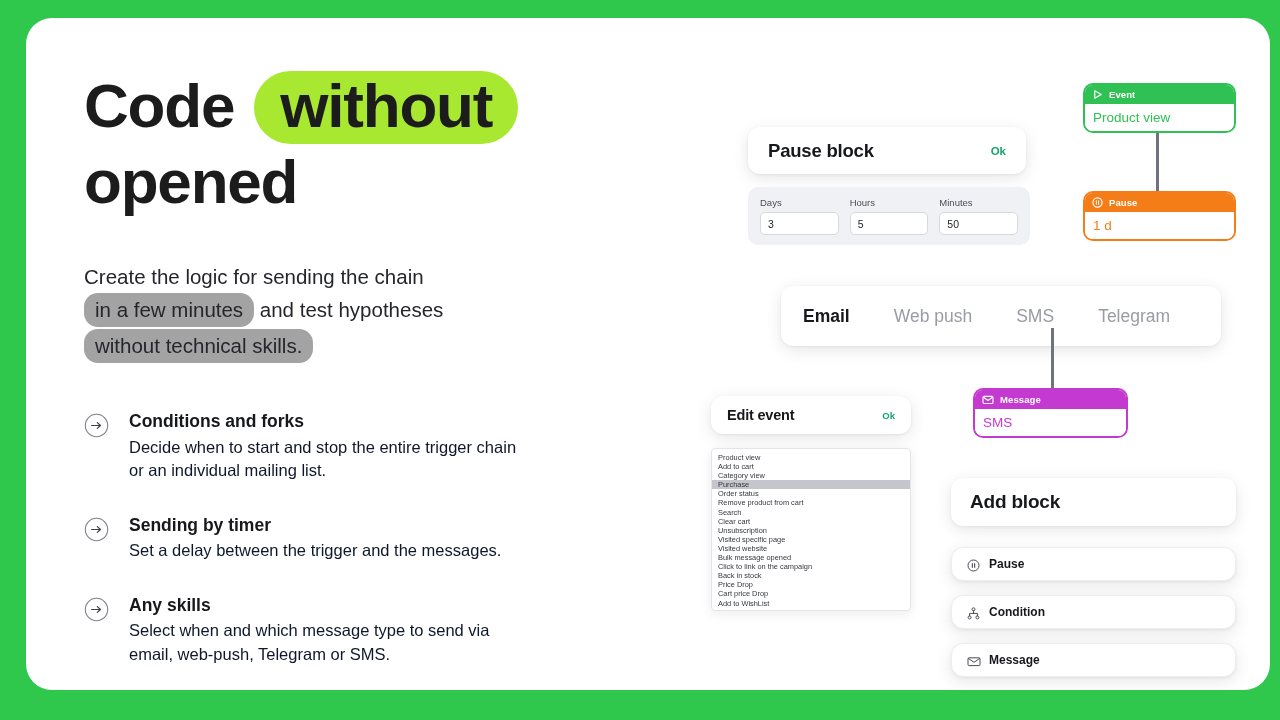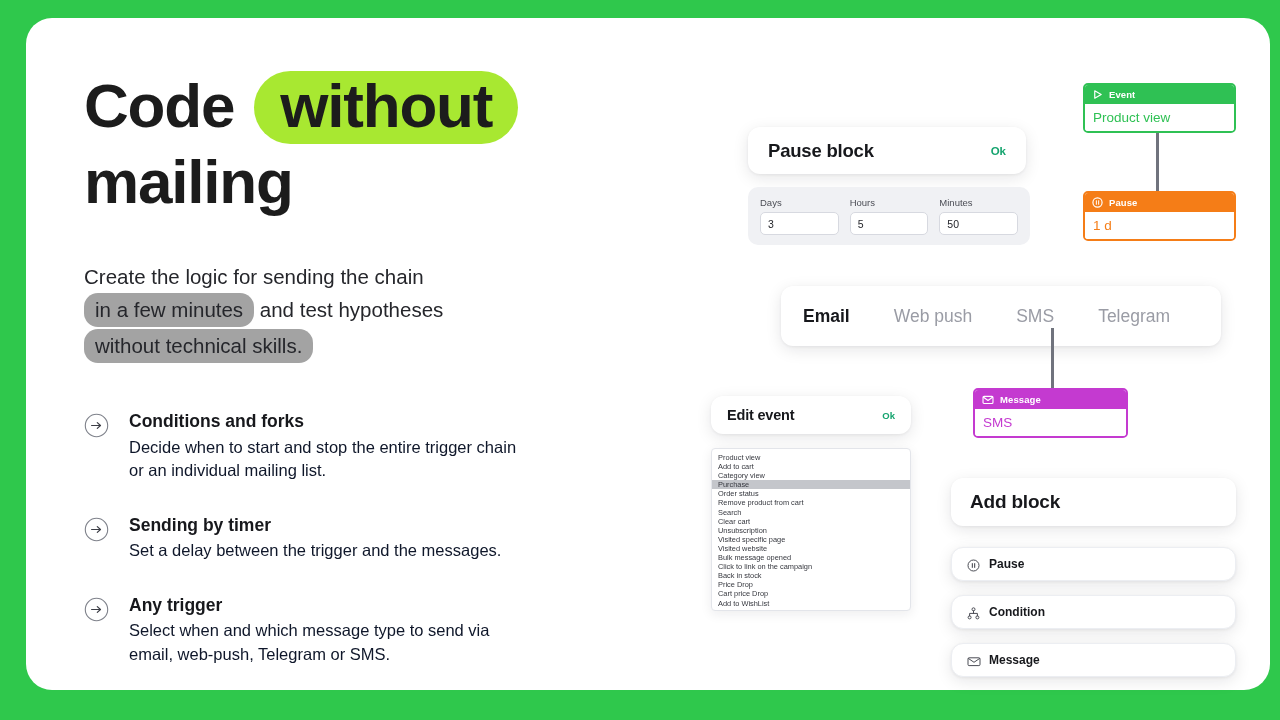--- a/index.html
+++ b/index.html
@@ -116,21 +116,21 @@
     background: #ffffff;
     border: 1px solid #d7d9e0;
     border-radius: 5px;
     font-size: 10.5px;
     color: #1d1e24;
     display: flex; align-items: center;
     padding: 0 7px;
   }
 
   
-  .flow-node { position: absolute; border-radius: 5px; overflow: hidden; }
+  .flow-node { position: absolute; border-radius: 10px; overflow: hidden; }
   .node-head {
     height: 19px;
     display: flex; align-items: center;
     padding: 0 7px; gap: 6px;
   }
   .node-head-label { font-size: 9.5px; font-weight: 700; color: #ffffff; letter-spacing: 0.1px; }
   .node-body {
     background: #ffffff;
     height: 27px;
     display: flex; align-items: center;
@@ -219,21 +219,21 @@
 
 <div id="stage">
   <div id="card">
 
     <div id="left">
 
       <h1 class="headline">
         <span>Code</span>
         <span class="hl-pill">without</span>
         <br>
-        <span>mailing</span>
+        <span>opened</span>
       </h1>
 
       <div class="subhead">
         <span class="sub-line">Create the logic for sending the chain</span>
         <span class="sub-line">
           <span class="sub-pill">in a few minutes</span><span> and test hypotheses</span>
         </span>
         <span class="sub-line">
           <span class="sub-pill">without technical skills.</span>
         </span>
@@ -268,21 +268,21 @@
         </div>
 
         <div class="feature">
           <span class="arrow-icon">
             <svg viewBox="0 0 25 25" width="25" height="25">
               <circle cx="12.5" cy="12.5" r="11.2" fill="none" stroke="#7e818a" stroke-width="1.1"></circle>
               <path d="M7.6 12.5 H16.4 M13.3 9.6 L16.5 12.5 L13.3 15.4" fill="none" stroke="#3c3e46" stroke-width="1.2" stroke-linecap="round" stroke-linejoin="round"></path>
             </svg>
           </span>
           <div class="feature-body">
-            <div class="feature-title">Any trigger</div>
+            <div class="feature-title">Any skills</div>
             <div class="feature-desc">Select when and which message type to send via email, web-push, Telegram or SMS.</div>
           </div>
         </div>
 
       </div>
     </div>
 
     <div id="right">
 
       <div id="pause-block-card" class="shadow-card">

